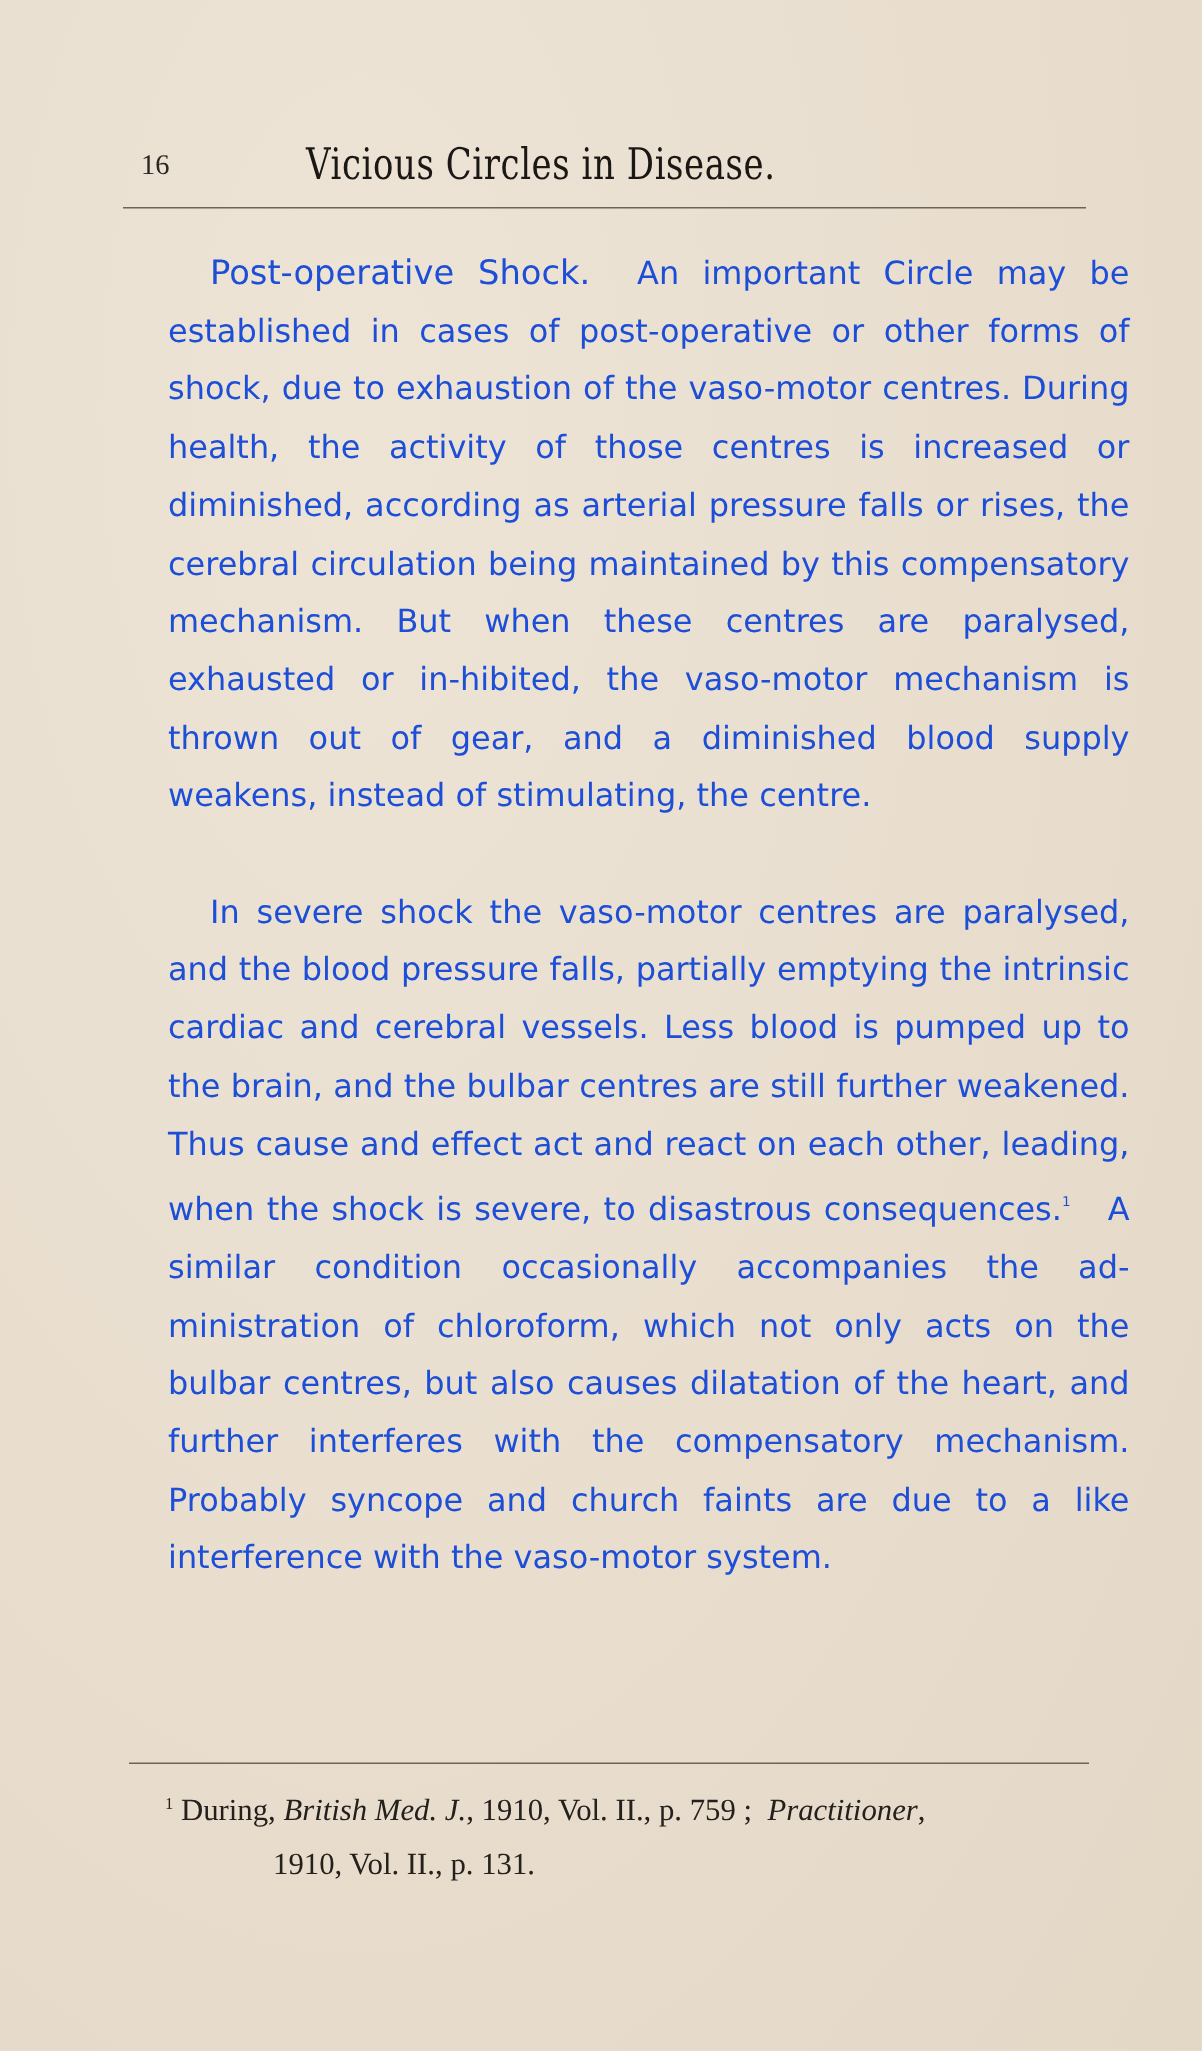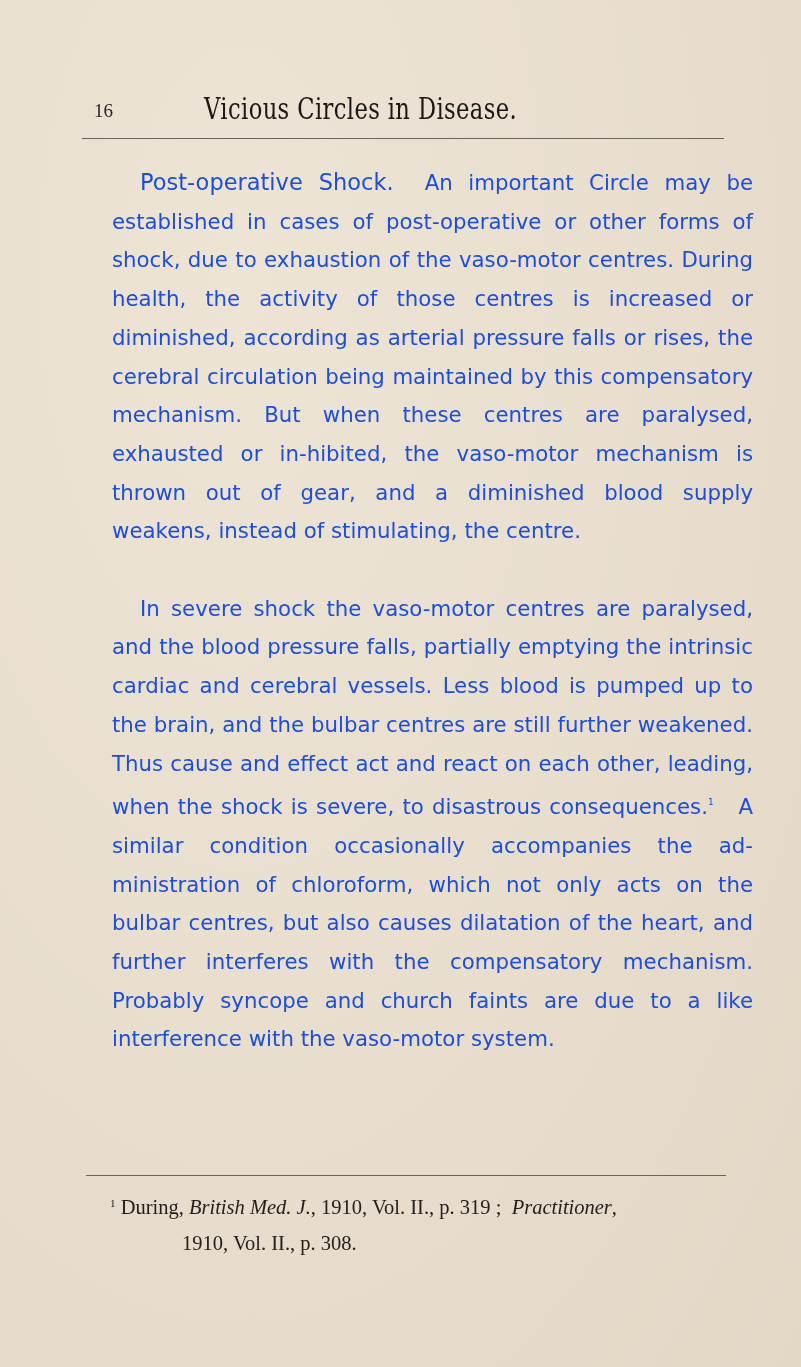--- a/index.html
+++ b/index.html
@@ -63,17 +63,17 @@
   <div class="body-text">
     <p><span class="section-heading">Post-operative Shock.</span>&nbsp; <span>An important Circle may be established in cases of post-operative or other forms of shock, due to exhaustion of the vaso-motor centres. During health, the activity of those centres is increased or diminished, according as arterial pressure falls or rises, the cerebral circulation being maintained by this compensatory mechanism. But when these centres are paralysed, exhausted or in-hibited, the vaso-motor mechanism is thrown out of gear, and a diminished blood supply weakens, instead of stimulating, the centre.</span></p>
     <p><span>In severe shock the vaso-motor centres are paralysed, and the blood pressure falls, partially emptying the intrinsic cardiac and cerebral vessels. Less blood is pumped up to the brain, and the bulbar centres are still further weakened. Thus cause and effect act and react on each other, leading, when the shock is severe, to disastrous consequences.</span><sup>1</sup>&nbsp;&nbsp; <span>A similar condition occasionally accompanies the ad-ministration of chloroform, which not only acts on the bulbar centres, but also causes dilatation of the heart, and further interferes with the compensatory mechanism. Probably syncope and church faints are due to a like interference with the vaso-motor system.</span></p>
   </div>
 
   <div class="rule-bottom"></div>
 
   <div class="footnote">
     <sup>1</sup>
     <span>During,</span>
-    <em>British Med. J.</em><span>, 1910, Vol. II., p. 319 ;</span>&nbsp;
+    <em>British Med. J.</em><span>, 1910, Vol. II., p. 759 ;</span>&nbsp;
     <em>Practitioner</em><span>,</span>
-    <span class="cont">1910, Vol. II., p. 308.</span>
+    <span class="cont">1910, Vol. II., p. 131.</span>
   </div>
 </div>
 
 </body></html>

